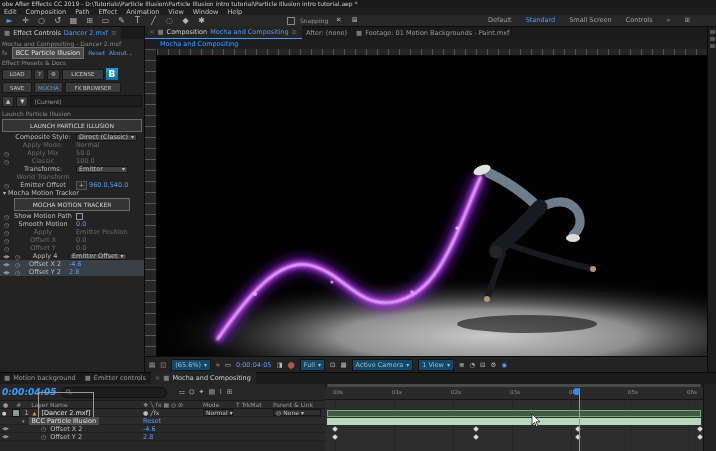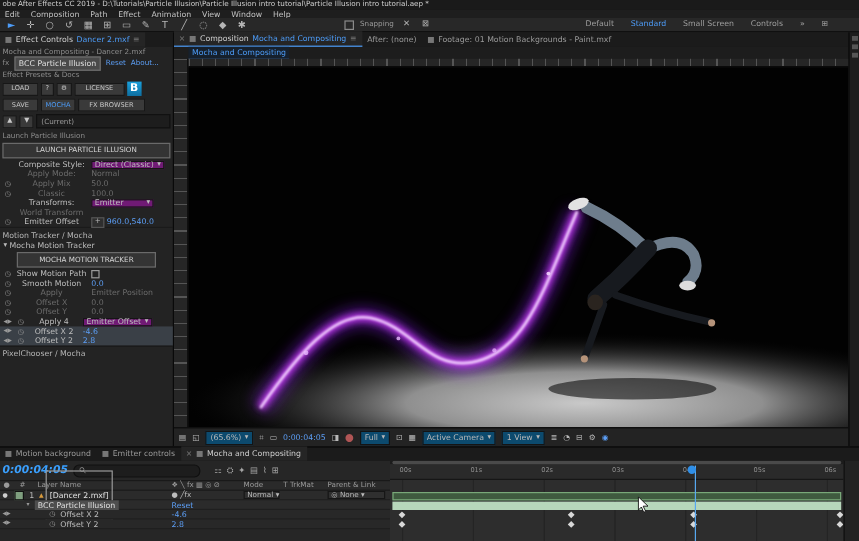--- a/index.html
+++ b/index.html
@@ -42,21 +42,21 @@
   .blogo{width:12px;height:12px;background:linear-gradient(#19a0dc,#0e6ea0);color:#fff;
          font-size:9px;font-weight:bold;text-align:center;line-height:12px;}
   .curfield{background:#1d1d1d;border:1px solid #111;color:#9a9a9a;font-size:6px;
             padding:1.5px 3px;flex:1;}
   .launchbtn{margin:1px 2px;background:#343434;border:1px solid #6a6a6a;color:#d5d5d5;
              font-size:6px;text-align:center;padding:2px 0;}
   .prow{height:8px;display:flex;align-items:center;font-size:6.5px;padding-left:3px;gap:2px;}
   .prow.hl{background:#3a4047;}
   .plabel{width:62px;white-space:nowrap;overflow:hidden;flex-shrink:0;text-align:center;}
   .pval{white-space:nowrap;}
-  .dd{background:#701a75;border:1px solid #151515;padding:0 2px;display:flex;gap:3px;align-items:center;
+  .dd{background:#404040;border:1px solid #151515;padding:0 2px;display:flex;gap:3px;align-items:center;
       min-width:52px;justify-content:space-between;height:7px;box-sizing:border-box;}
   .sw{width:7px;font-size:6px;color:#9a9a9a;flex-shrink:0;text-align:center;}
   .nav{width:9px;font-size:4.5px;color:#9a9a9a;flex-shrink:0;letter-spacing:0;}
   .chk{width:5px;height:5px;border:1px solid #9a9a9a;}
   .xhair{width:9px;height:7px;border:1px solid #555;background:#2e2e2e;color:#bbb;font-size:6px;
          line-height:6px;text-align:center;}
   .group{font-size:6.5px;color:#b5b5b5;padding:2px 0 1px 2px;border-top:1px solid #1a1a1a;}
 
   .comp{left:145px;top:27px;width:562px;height:345px;background:#1f1f1f;}
   .crumbbar{height:10px;background:#1d1d1d;display:flex;align-items:center;padding-left:12px;}
@@ -233,21 +233,20 @@
       <span class="sw"></span>
       <span class="plabel">World Transform</span>
     </div>
     <div class="prow">
       <span class="sw">◷</span>
       <span class="plabel">Emitter Offset</span>
       <span class="xhair">+</span>
       <span class="pval blue">960.0,540.0</span>
     </div>
 
-    <div class="group">Motion Tracker / Mocha</div>
     <div class="prow">
       <span class="t6">▾</span>
       <span>Mocha Motion Tracker</span>
     </div>
     <div class="launchbtn" style="margin-left:14px;margin-right:14px">MOCHA MOTION TRACKER</div>
 
     <div class="prow">
       <span class="sw">◷</span>
       <span class="plabel">Show Motion Path</span>
       <span class="chk"></span>
@@ -286,21 +285,20 @@
       <span class="sw">◷</span>
       <span class="plabel" style="width:44px">Offset X 2</span>
       <span class="pval blue">-4.6</span>
     </div>
     <div class="prow hl">
       <span class="nav">◀▶</span>
       <span class="sw">◷</span>
       <span class="plabel" style="width:44px">Offset Y 2</span>
       <span class="pval blue">2.8</span>
     </div>
-    <div class="group">PixelChooser / Mocha</div>
   </div>
 
   <div class="abs comp">
     <div class="tabbar">
       <div class="tab active" style="border-bottom:1px solid #4d9cf8">
         <span style="color:#777">×</span>
         <span style="color:#777">■</span>
         <span>Composition</span>
         <span class="tname">Mocha and Compositing</span>
         <span style="color:#777">≡</span>

